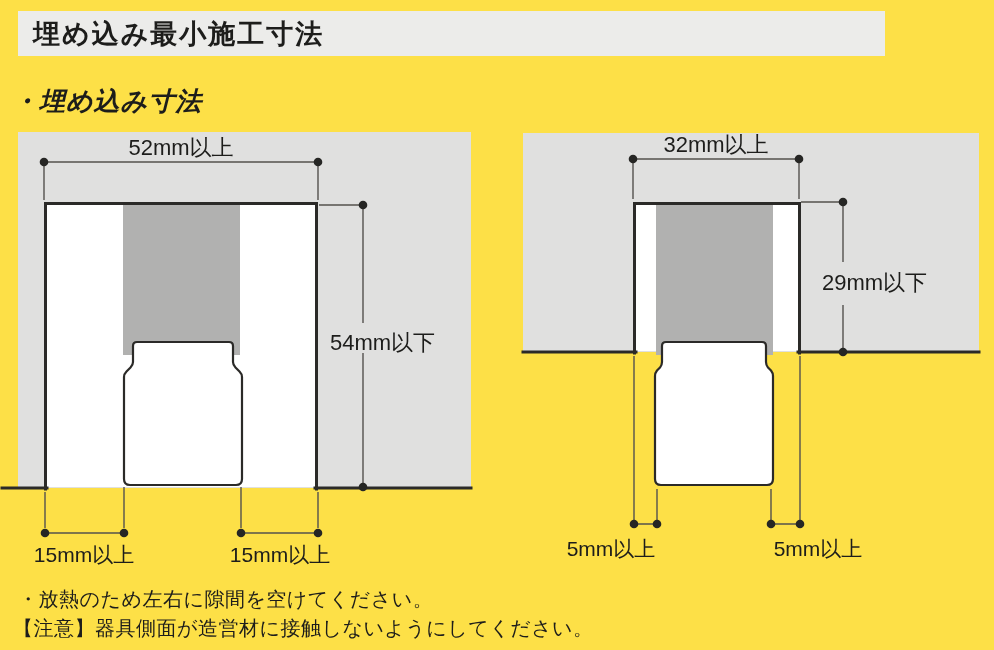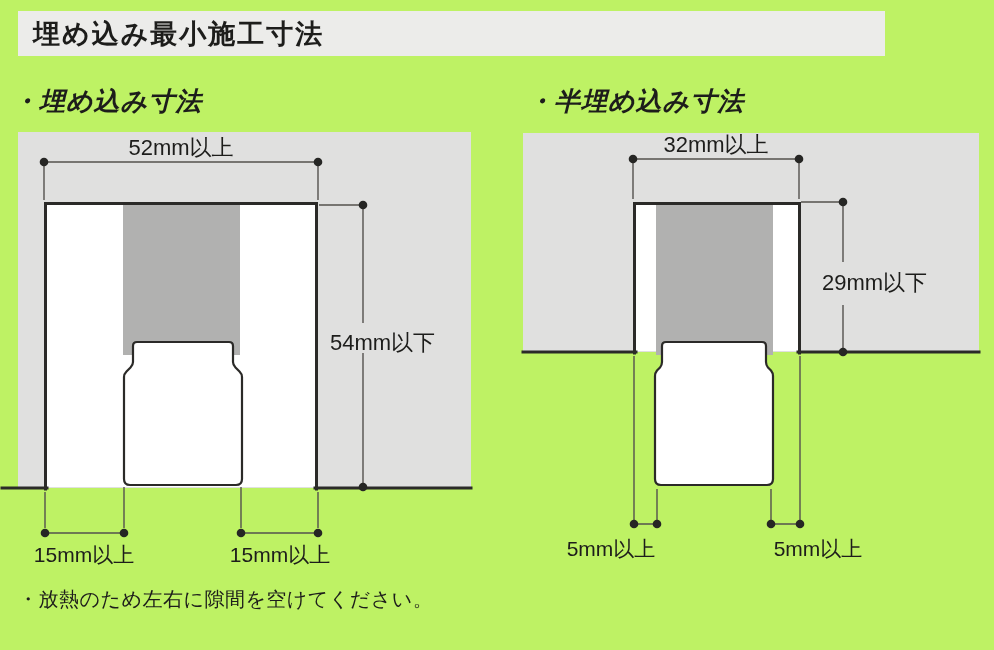--- a/index.html
+++ b/index.html
@@ -1,18 +1,18 @@
 <!DOCTYPE html>
 <html><head>
 <meta charset="utf-8">
 <style>
   * { margin:0; padding:0; box-sizing:border-box; }
   html,body { width:994px; height:650px; background:#ffffff; overflow:hidden;
               font-family:"Liberation Sans","DejaVu Sans",sans-serif; color:#1d1d1b; }
-  .page { position:relative; width:994px; height:650px; background:#bef264; }
+  .page { position:relative; width:994px; height:650px; background:#fde047; }
 
   .title-bar { position:absolute; left:18px; top:11px; width:867px; height:45px;
                background:#ececea; display:flex; align-items:center; padding-left:15px; }
   .title-bar .t { font-size:27px; font-weight:bold; letter-spacing:2px; }
 
   .subtitle { position:absolute; top:84px; font-size:26px; font-weight:bold; letter-spacing:1px;font-style:italic; }
   .subtitle.left  { left:12px; }
   .subtitle.right { left:527px; }
 
   svg { position:absolute; overflow:visible; }
@@ -36,21 +36,20 @@
 </head>
 <body>
 
 <div class="page">
 
   <div class="title-bar">
     <span class="t">埋め込み最小施工寸法</span>
   </div>
 
   <div class="subtitle left">・埋め込み寸法</div>
-  <div class="subtitle right">・半埋め込み寸法</div>
 
   <svg id="svg-left" width="480" height="455" viewBox="0 0 480 455">
 
     <rect class="ceiling" x="18" y="7" width="453" height="356"></rect>
 
     <rect class="cavity" x="47" y="80" width="268" height="282"></rect>
     <path class="outline" d="M45.5,364 V78.5 H316.5 V364"></path>
 
     <g>
       <path class="outline" d="M2,363 H47"></path>
@@ -130,15 +129,16 @@
     <g>
       <path class="dim" d="M271,364 V395 M300,231 V395 M271,399 H300"></path>
       <circle class="dot" cx="271" cy="399" r="4.3"></circle>
       <circle class="dot" cx="300" cy="399" r="4.3"></circle>
       <text class="gap-label" text-anchor="middle" x="318" y="431">5mm以上</text>
     </g>
   </svg>
 
   <div class="notes">
     <div class="n1">・放熱のため左右に隙間を空けてください。</div>
+    <div class="n2">【注意】器具側面が造営材に接触しないようにしてください。</div>
   </div>
 
 </div>
 
 </body></html>

